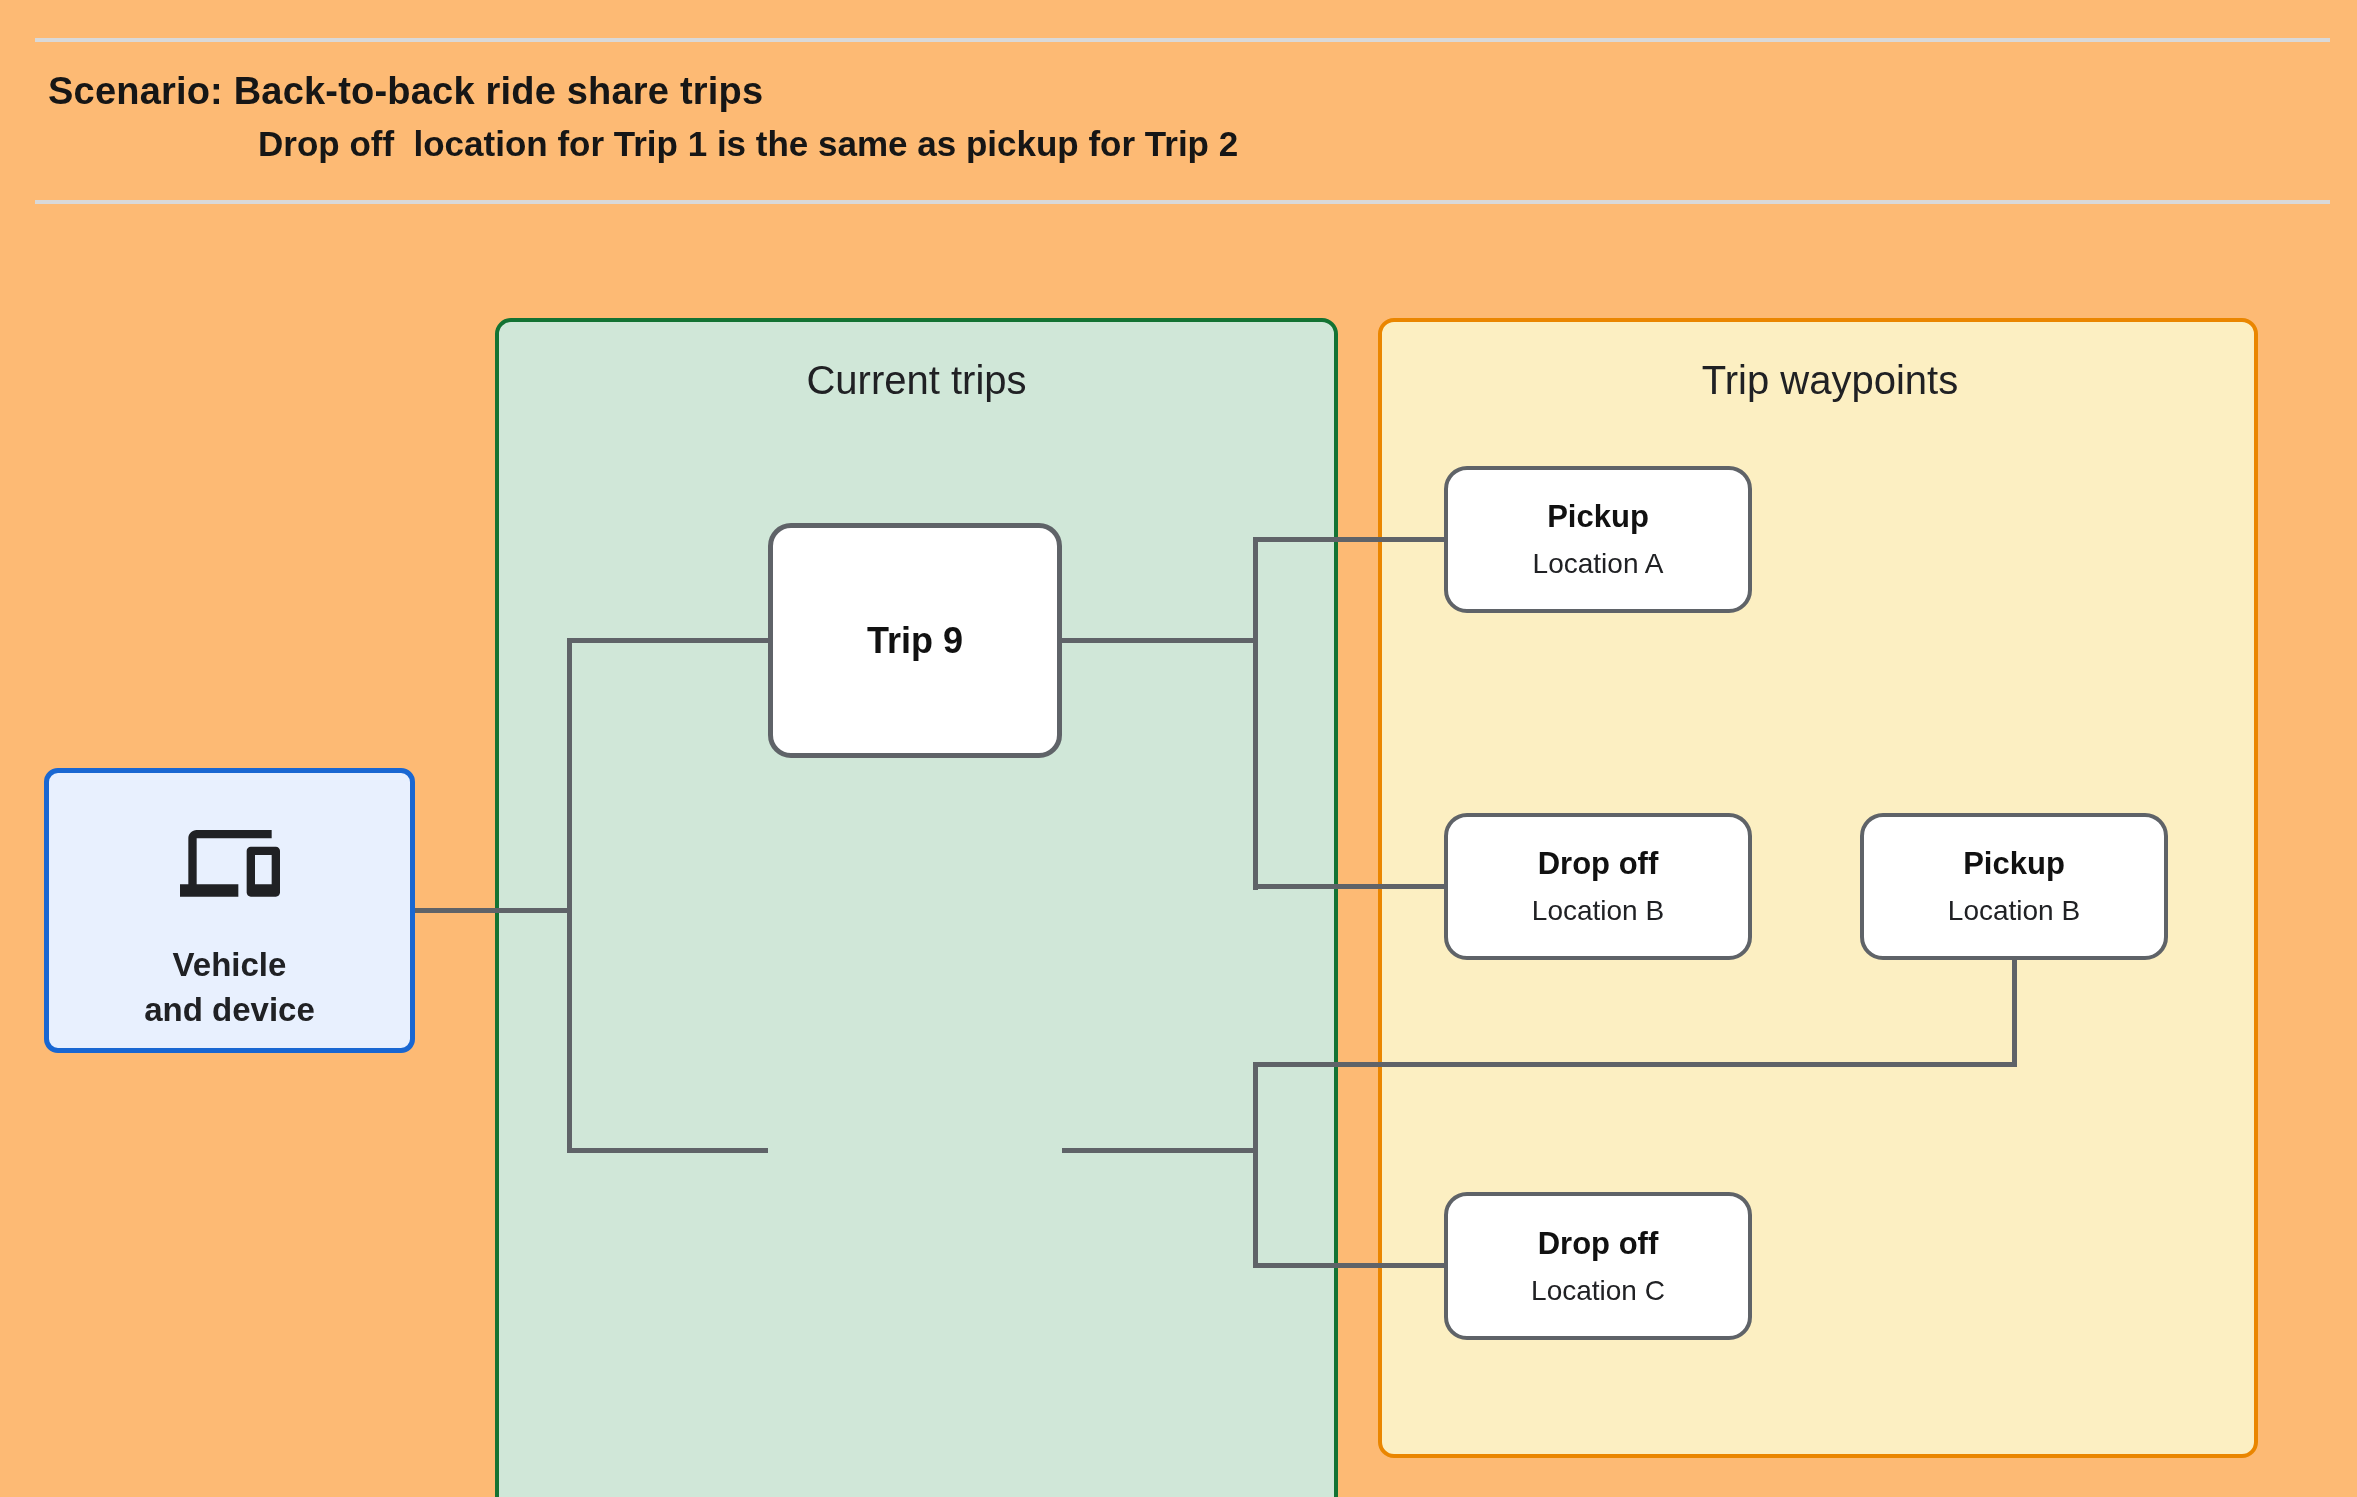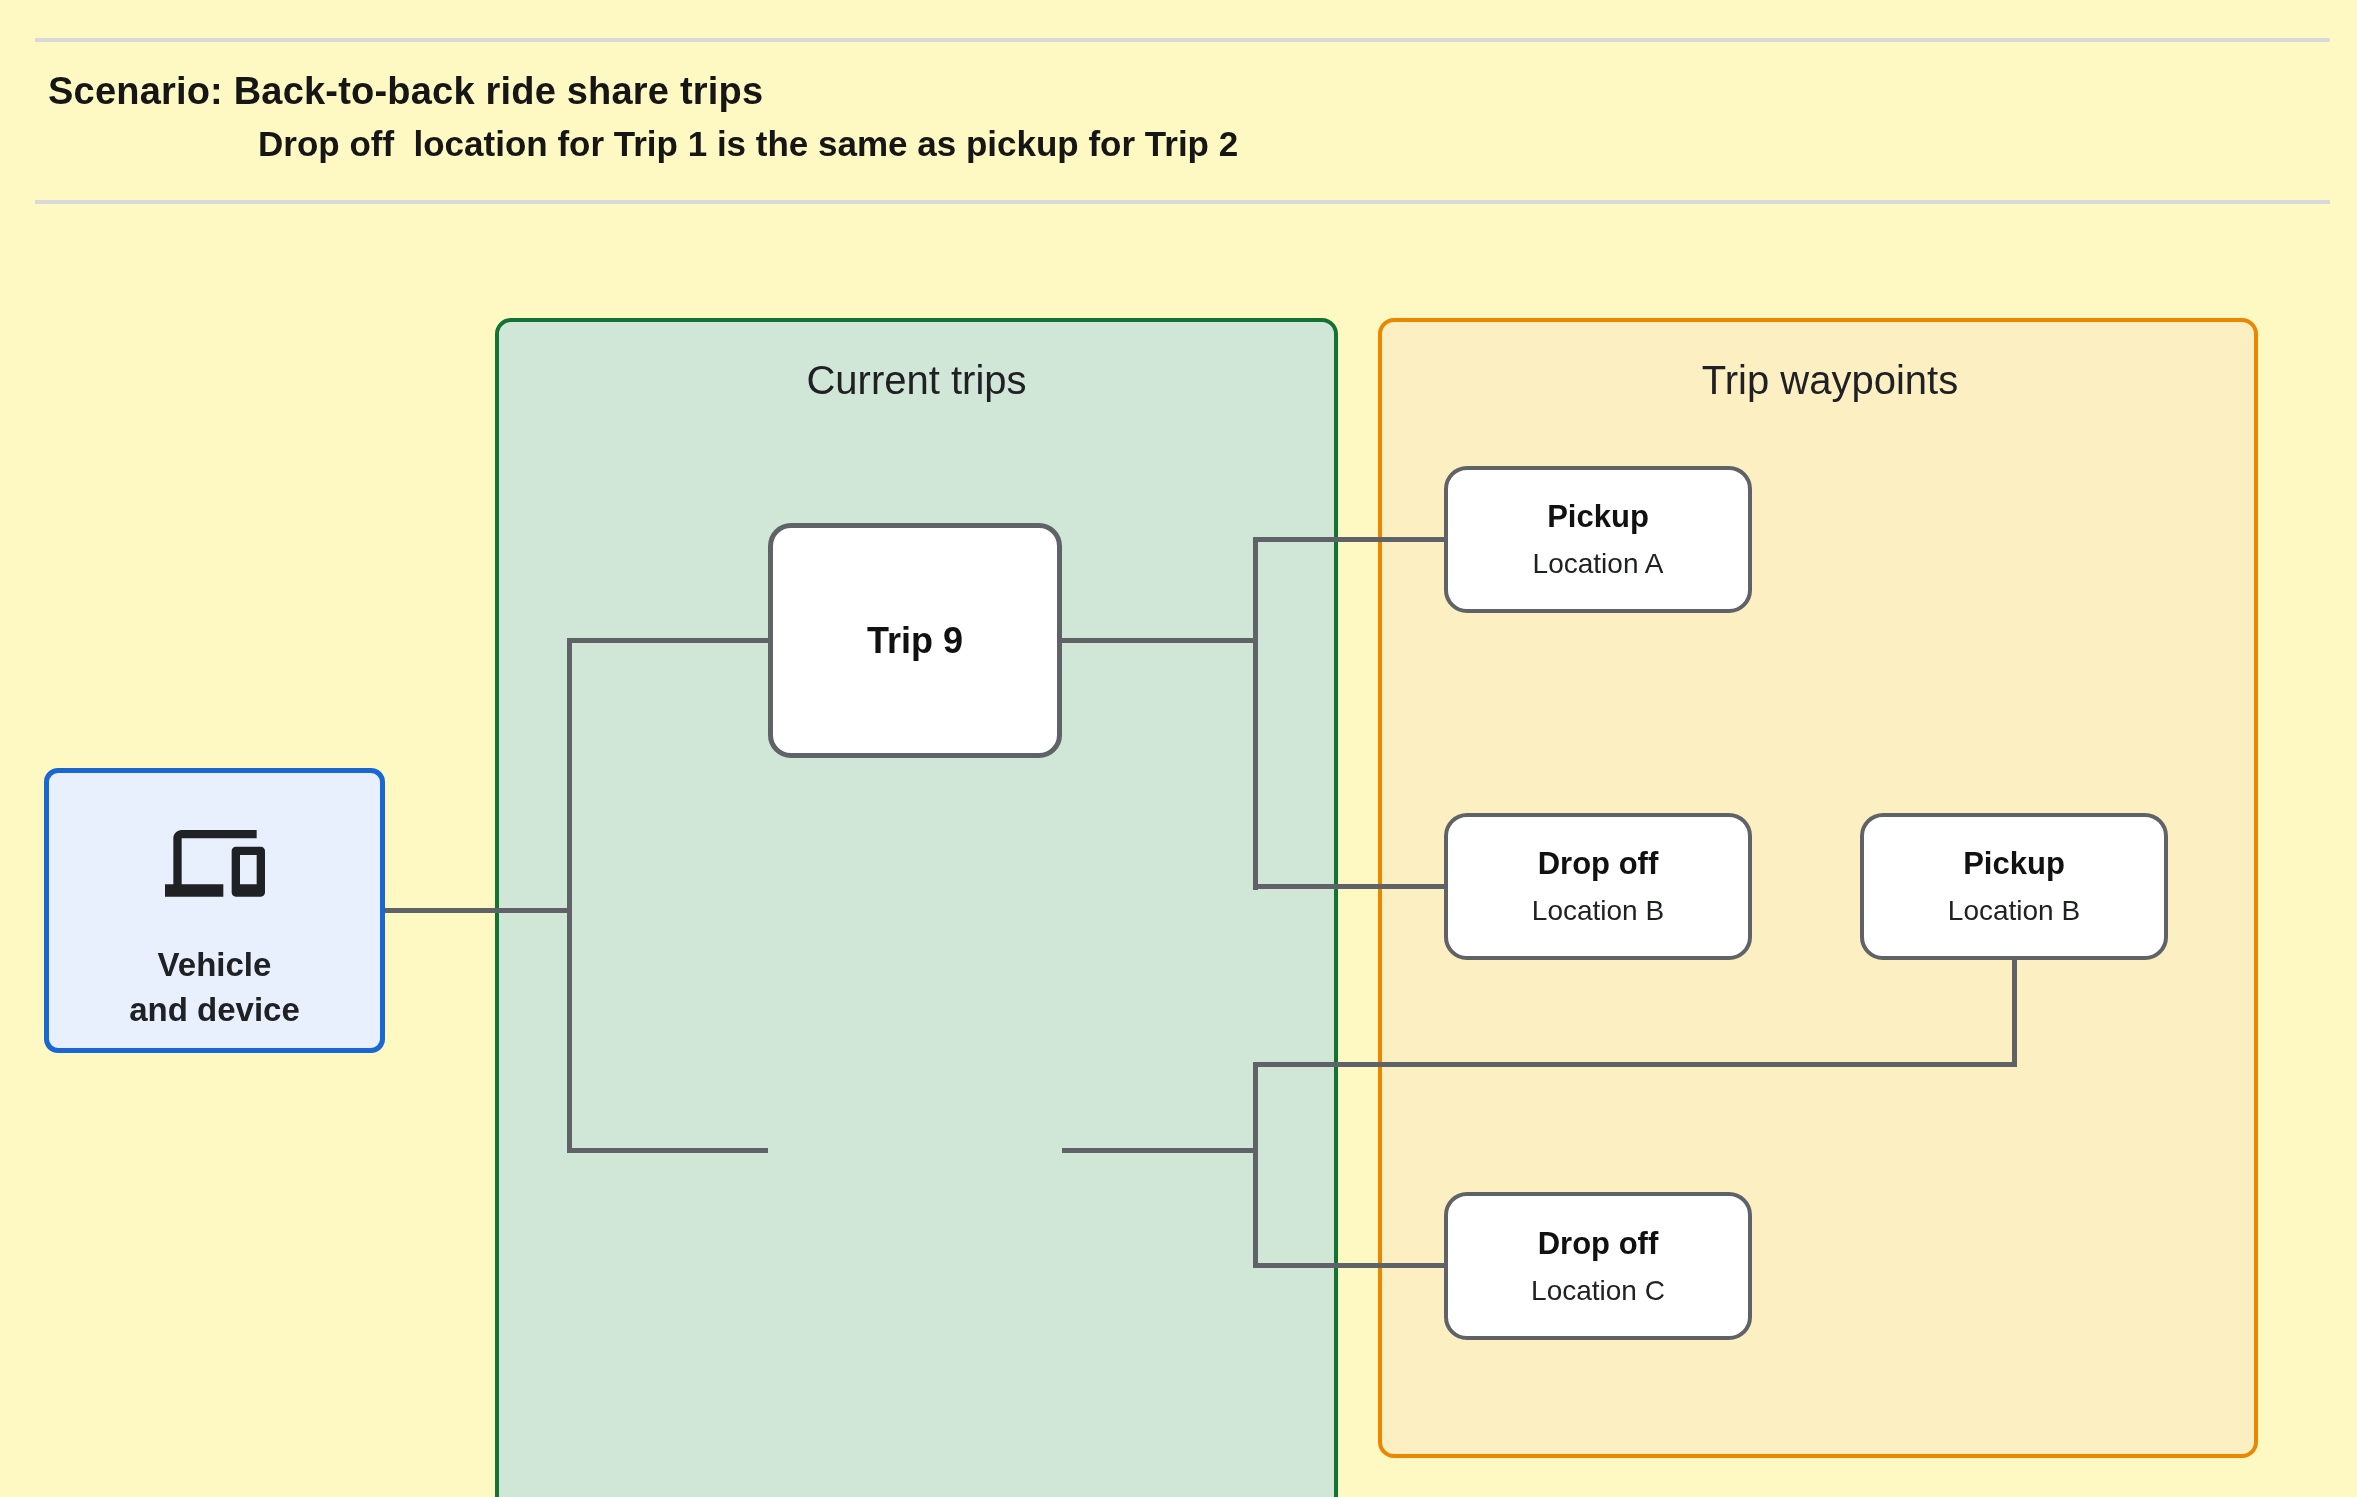--- a/index.html
+++ b/index.html
@@ -1,19 +1,19 @@
 <!DOCTYPE html>
 <html><head>
 <meta charset="utf-8">
 <style>
   html,body{margin:0;padding:0;background:#fff;}
   #stage{
     position:relative;
     width:2357px;height:1497px;
-    background:#fef9c3;
+    background:#fdba74;
     font-family:"Liberation Sans", sans-serif;
     color:#202124;
     overflow:hidden;
   }
   .abs{position:absolute;}
   .divider{background:#d9d9d9;height:4px;}
   .page-title{
     font-size:38px;font-weight:700;color:#161616;
     white-space:pre;letter-spacing:0.2px;
   }
@@ -106,21 +106,21 @@
   <div class="abs connector h-line" style="left:1062px;top:1148px;width:196px;"></div>
 
   <div class="abs connector v-line" style="left:1253px;top:1062px;height:206px;"></div>
 
   <div class="abs connector h-line" style="left:1253px;top:1062px;width:764px;"></div>
 
   <div class="abs connector v-line" style="left:2012px;top:958px;height:109px;"></div>
 
   <div class="abs connector h-line" style="left:1253px;top:1263px;width:191px;"></div>
 
-  <div class="abs vehicle-box" style="left:44px;top:768px;width:341px;height:285px;">
+  <div class="abs vehicle-box" style="left:44px;top:768px;width:371px;height:285px;">
     <svg style="margin-top:40px;" width="100" height="84" viewBox="0 0 24 20" aria-hidden="true">
       <path fill="#202124" d="M4 6h18V4H4c-1.1 0-2 .9-2 2v11H0v3h14v-3H4V6zm19 2h-6c-.55 0-1 .45-1 1v10c0 .55.45 1 1 1h6c.55 0 1-.45 1-1V9c0-.55-.45-1-1-1zm-1 9h-4v-7h4v7z"></path>
     </svg>
     <div class="vehicle-label">
       <div>Vehicle</div>
       <div>and device</div>
     </div>
   </div>
 
   <div class="abs node" style="left:768px;top:523px;width:294px;height:235px;">

